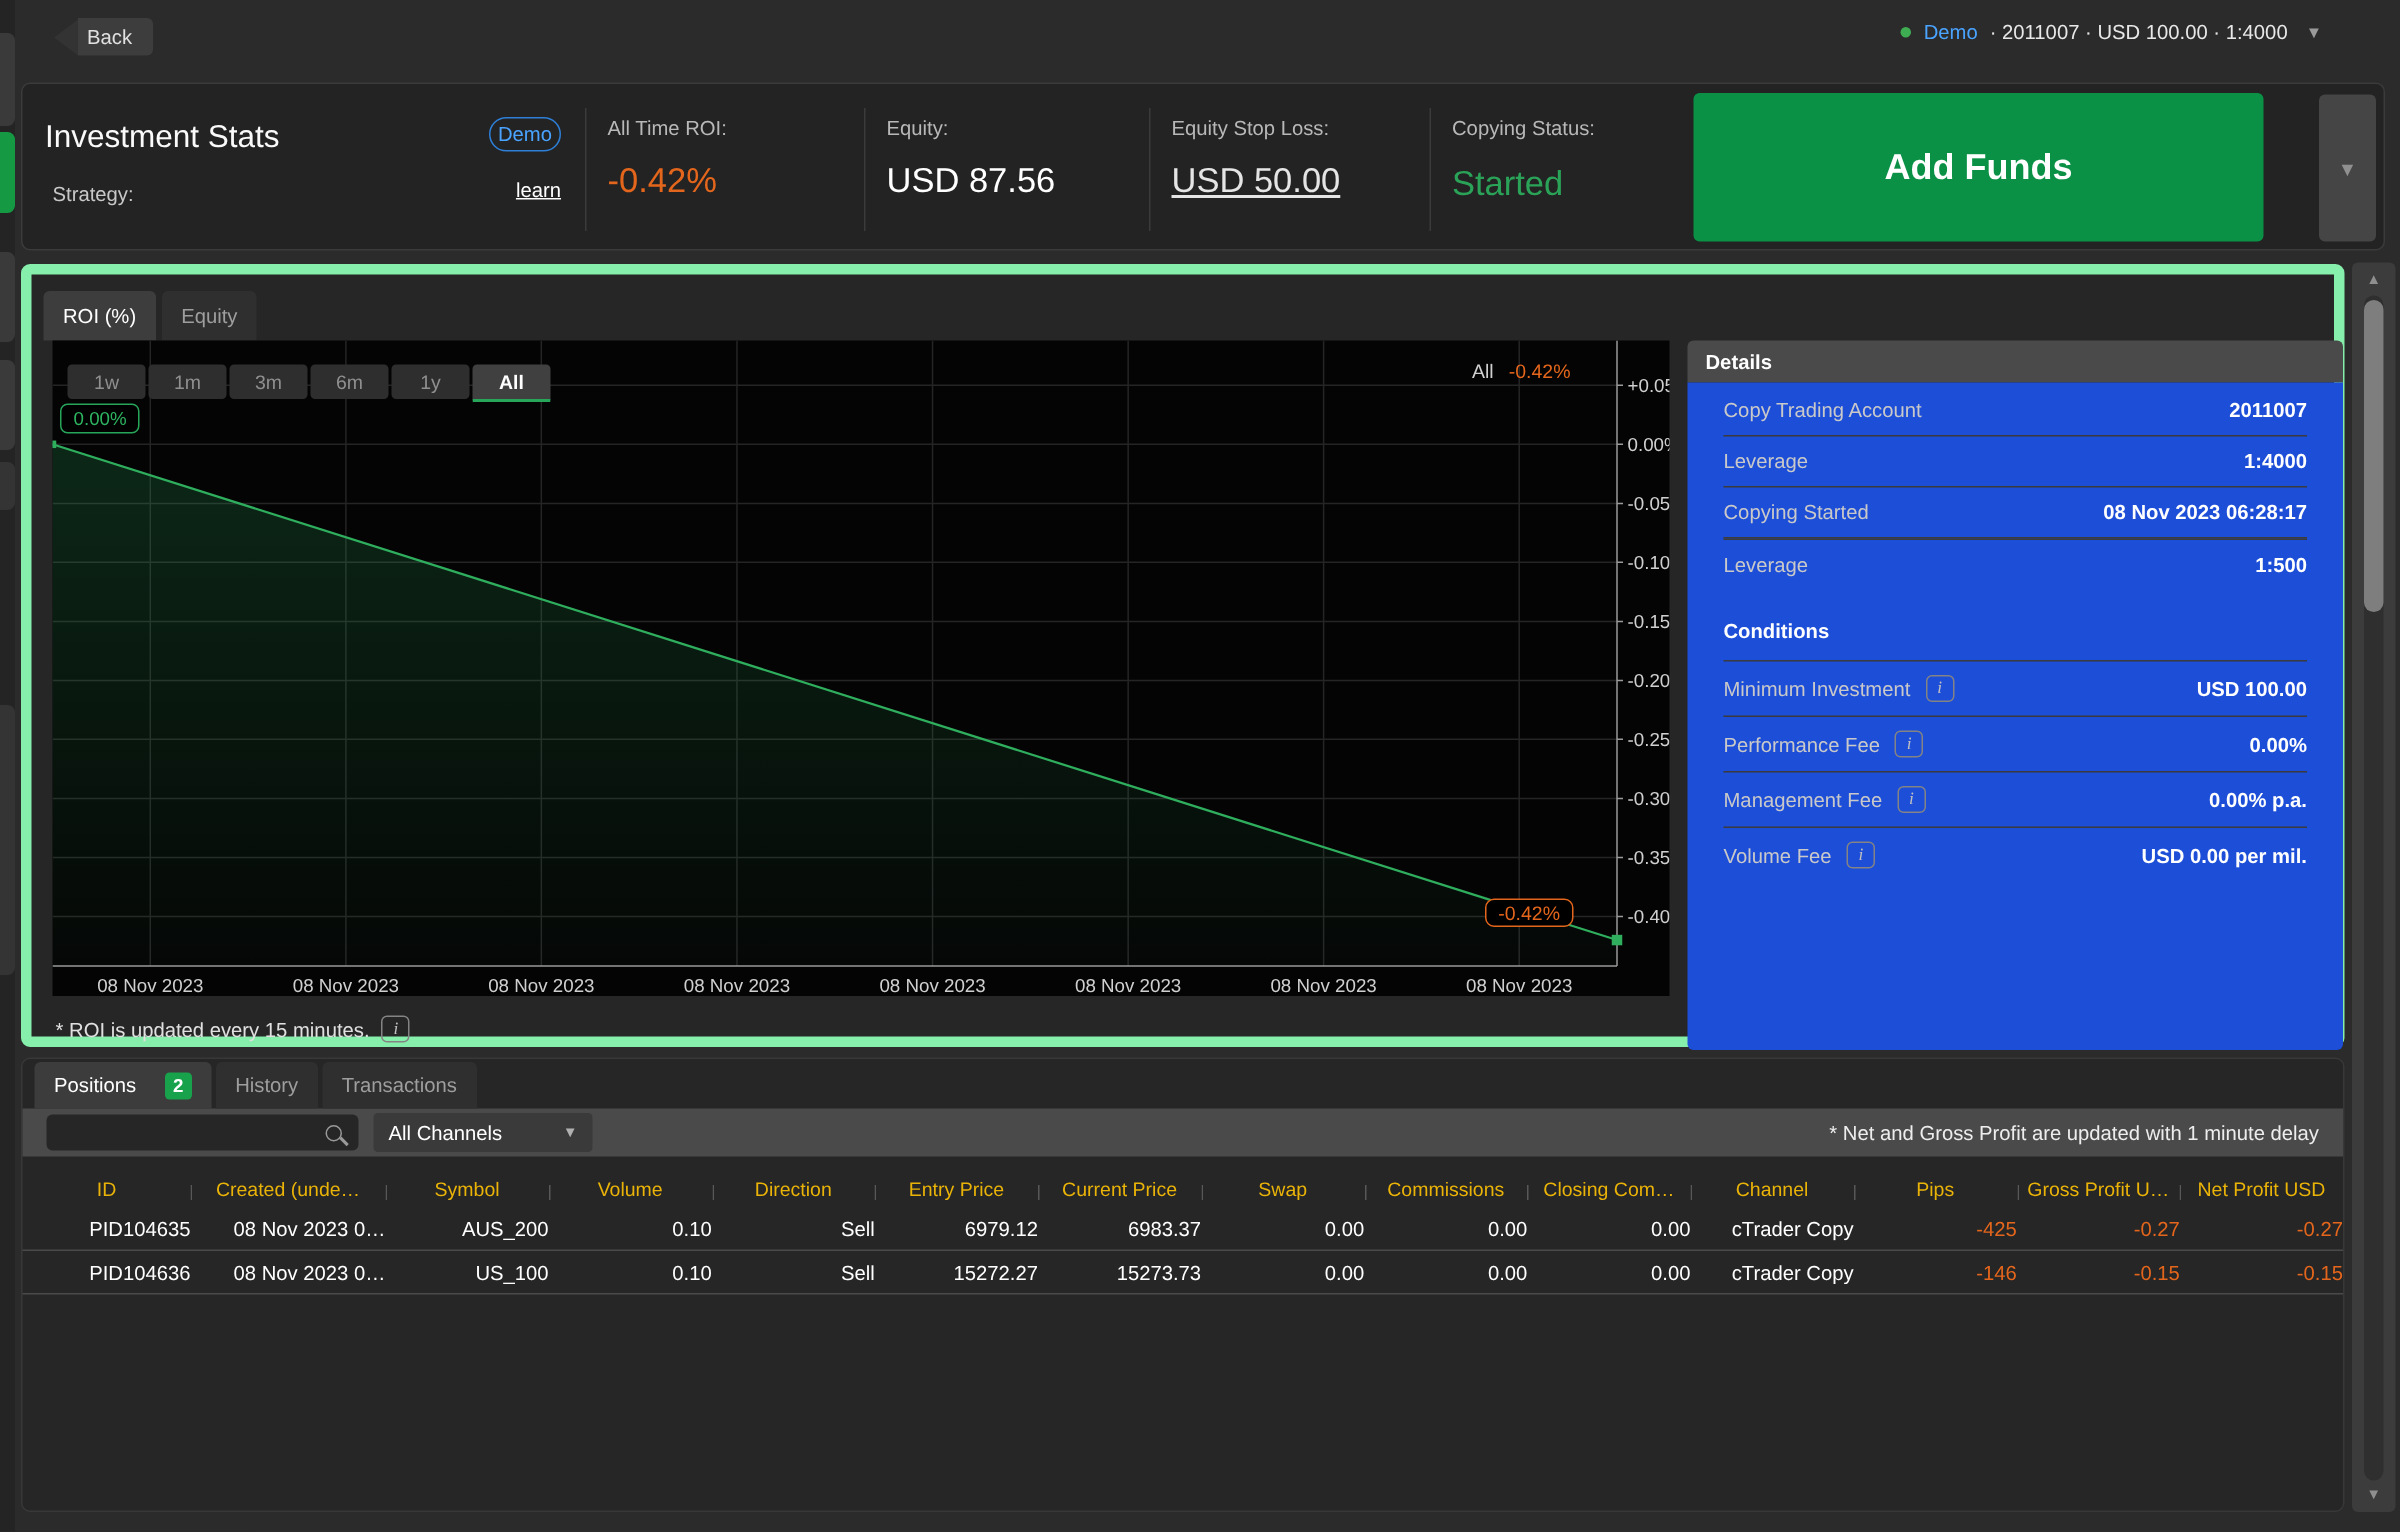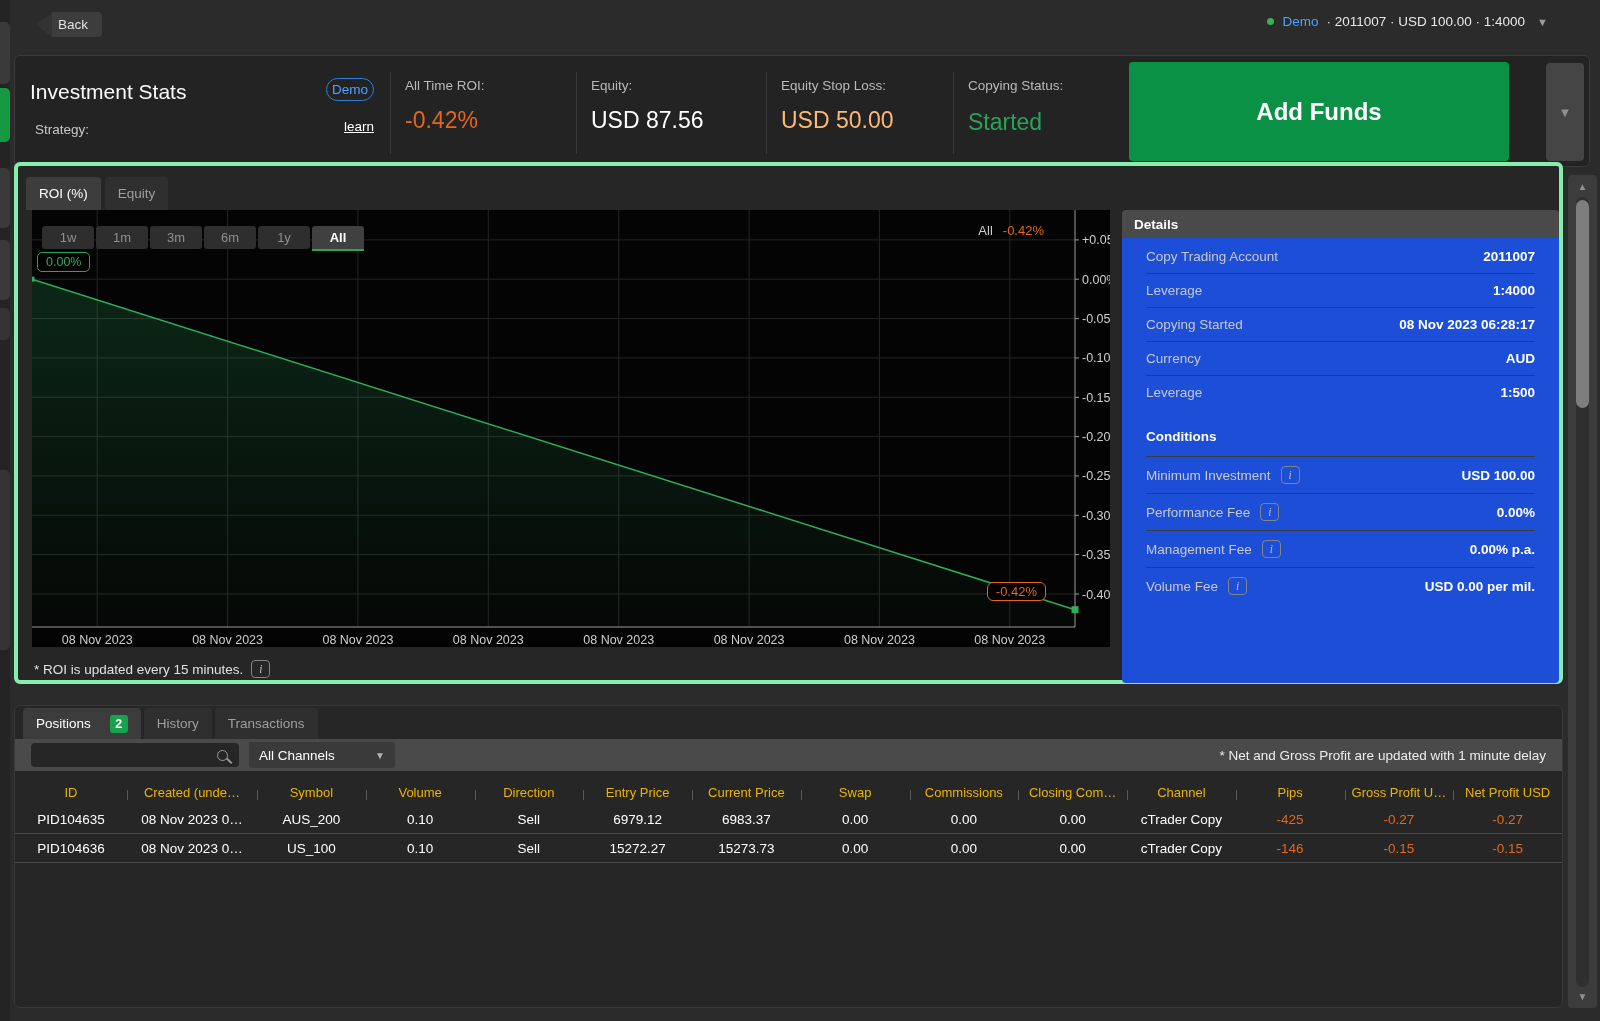--- a/index.html
+++ b/index.html
@@ -28,21 +28,21 @@
   .sp-strategy{position:absolute;left:20px;top:66px;font-size:13.5px;color:#c8c8c8}
   .demo-badge{position:absolute;left:311px;top:22px;width:48px;height:23px;border:1.5px solid #2d7fd8;border-radius:12px;color:#4aa3ff;font-size:13.5px;display:flex;align-items:center;justify-content:center}
   .learn-link{position:absolute;left:310px;top:63px;width:49px;text-align:right;font-size:13.5px;color:#fff;text-decoration:underline;cursor:pointer}
   .stat-block{position:absolute;top:16px;height:82px;border-left:1px solid #3b3b3b;padding:6px 0 0 14px}
   .stat-label{font-size:13.5px;color:#b8b8b8}
   .stat-value{margin-top:14px;font-size:23px;color:#fff}
   .add-funds{position:absolute;left:1114px;top:6px;width:380px;height:99px;background:#0a9146;border-radius:4px;display:flex;align-items:center;justify-content:center;font-size:24px;font-weight:bold;color:#fff;cursor:pointer}
   .af-caret{position:absolute;left:1531px;top:7px;width:38px;height:98px;background:#454545;border-radius:4px;display:flex;align-items:center;justify-content:center;color:#909090;font-size:13px;cursor:pointer}
 
   
-  .mid-panel{position:absolute;left:14px;top:162px;width:1549px;height:522px;background:#262626;border:4px solid #86efac;border-radius:6px}
+  .mid-panel{position:absolute;left:14px;top:176px;width:1549px;height:522px;background:#262626;border:7px solid #86efac;border-radius:6px}
   .chart-tabs{position:absolute;left:8px;top:11px;display:flex;gap:4px}
   .ctab{height:33px;display:flex;align-items:center;padding:0 13px;font-size:13.5px;border-radius:4px 4px 0 0;background:#2f2f2f;color:#9e9e9e;cursor:pointer}
   .ctab.active{background:#3d3d3d;color:#fff}
   .chart{position:absolute;left:14px;top:44px;width:1078px;height:437px;background:#040404}
   .ranges{position:absolute;left:10px;top:16px;display:flex;gap:2px}
   .rbtn{width:52px;height:23px;background:#2e2e2e;color:#8f8f8f;font-size:13px;display:flex;align-items:center;justify-content:center;border-radius:3px;cursor:pointer}
   .rbtn.active{background:#404040;color:#fff;font-weight:bold;height:25px;border-bottom:2px solid #27a65a;border-radius:3px 3px 0 0}
   .start-badge{position:absolute;left:5px;top:42px;border:1px solid #27a65a;border-radius:5px;color:#2db25f;font-size:12.5px;padding:2px 8px;background:rgba(0,0,0,.65)}
   .chart-legend{position:absolute;right:66px;top:13px;display:flex;gap:10px;font-size:13px}
   .chart-legend .ln{color:#cfcfcf}
@@ -75,21 +75,21 @@
   .mag::after{content:"";position:absolute;width:7px;height:1.5px;background:#9a9a9a;transform:rotate(45deg);right:-6px;bottom:-2px}
   .channel-dd{margin-left:10px;width:146px;height:26px;background:#3a3a3a;border-radius:3px;display:flex;align-items:center;padding:0 10px;font-size:13.5px;color:#fff;cursor:pointer}
   .channel-dd .caret{margin-left:auto;color:#b0b0b0;font-size:10px}
   .tb-note{margin-left:auto;font-size:13.5px;color:#ededed}
   .ptable{margin-top:8px;--cols:112px 130px repeat(12,1fr)}
   .thead,.trow{display:grid;grid-template-columns:var(--cols);align-items:center}
   .thead{height:26px}
   .th{position:relative;text-align:center;font-size:13px;color:#eab308;white-space:nowrap;overflow:hidden}
   .th+.th::before{content:"";position:absolute;left:0;top:5px;width:1px;height:16px;background:#585858}
   .trow{height:29px;border-bottom:1px solid #4a4a4a;font-size:13.5px;color:#fff}
-  .td{text-align:center;white-space:nowrap;overflow:hidden}
+  .td{text-align:right;white-space:nowrap;overflow:hidden}
   .td.orange{color:#e4661c}
 
   
   .scroll-gutter{position:absolute;left:1568px;top:175px;width:29px;height:833px;background:#3c3c3c;border-radius:4px}
   .sg-up{position:absolute;top:6px;left:0;width:29px;text-align:center;color:#8f8f8f;font-size:10px;cursor:pointer}
   .sg-down{position:absolute;bottom:6px;left:0;width:29px;text-align:center;color:#8f8f8f;font-size:10px;cursor:pointer}
   .sg-track{position:absolute;left:8px;top:22px;width:13px;height:790px;background:#2f2f2f;border-radius:7px}
   .sg-thumb{position:absolute;left:8px;top:25px;width:13px;height:208px;background:#7e7e7e;border-radius:7px;cursor:pointer}
 
   svg text{font-family:"Liberation Sans",sans-serif}
@@ -128,21 +128,21 @@
       <div class="stat-block" style="left: 375px; width: 186px;">
         <div class="stat-label">All Time ROI:</div>
         <div class="stat-value" style="color: rgb(228, 102, 28);">-0.42%</div>
       </div>
       <div class="stat-block" style="left: 561px; width: 190px;">
         <div class="stat-label">Equity:</div>
         <div class="stat-value" style="color: rgb(255, 255, 255);">USD 87.56</div>
       </div>
       <div class="stat-block" style="left: 751px; width: 187px;">
         <div class="stat-label">Equity Stop Loss:</div>
-        <div class="stat-value" style="color: #fdba74;">USD 50.00</div>
+        <div class="stat-value" style="color: #e5e5e5; text-decoration: underline;">USD 50.00</div>
       </div>
       <div class="stat-block" style="left: 938px; width: 176px;">
         <div class="stat-label">Copying Status:</div>
         <div class="stat-value" style="color: rgb(42, 163, 88); margin-top: 16px;">Started</div>
       </div>
     </div>
   <div class="add-funds">Add Funds</div>
   <div class="af-caret">
     <span>▼</span>
   </div>
@@ -253,26 +253,20 @@
           <span class="dv">1:4000</span>
         </div>
         <div class="dsep"></div>
         <div class="drow">
           <span class="dl">
             <span>Copying Started</span>
           </span>
           <span class="dv">08 Nov 2023 06:28:17</span>
         </div>
         <div class="dsep"></div>
-        <div class="drow">
-          <span class="dl">
-            <span>Currency</span>
-          </span>
-          <span class="dv">AUD</span>
-        </div>
         <div class="dsep"></div>
         <div class="drow">
           <span class="dl">
             <span>Leverage</span>
           </span>
           <span class="dv">1:500</span>
         </div>
         <div class="dsection">Conditions</div>
         <div class="dsep"></div>
         <div class="drow tall">

